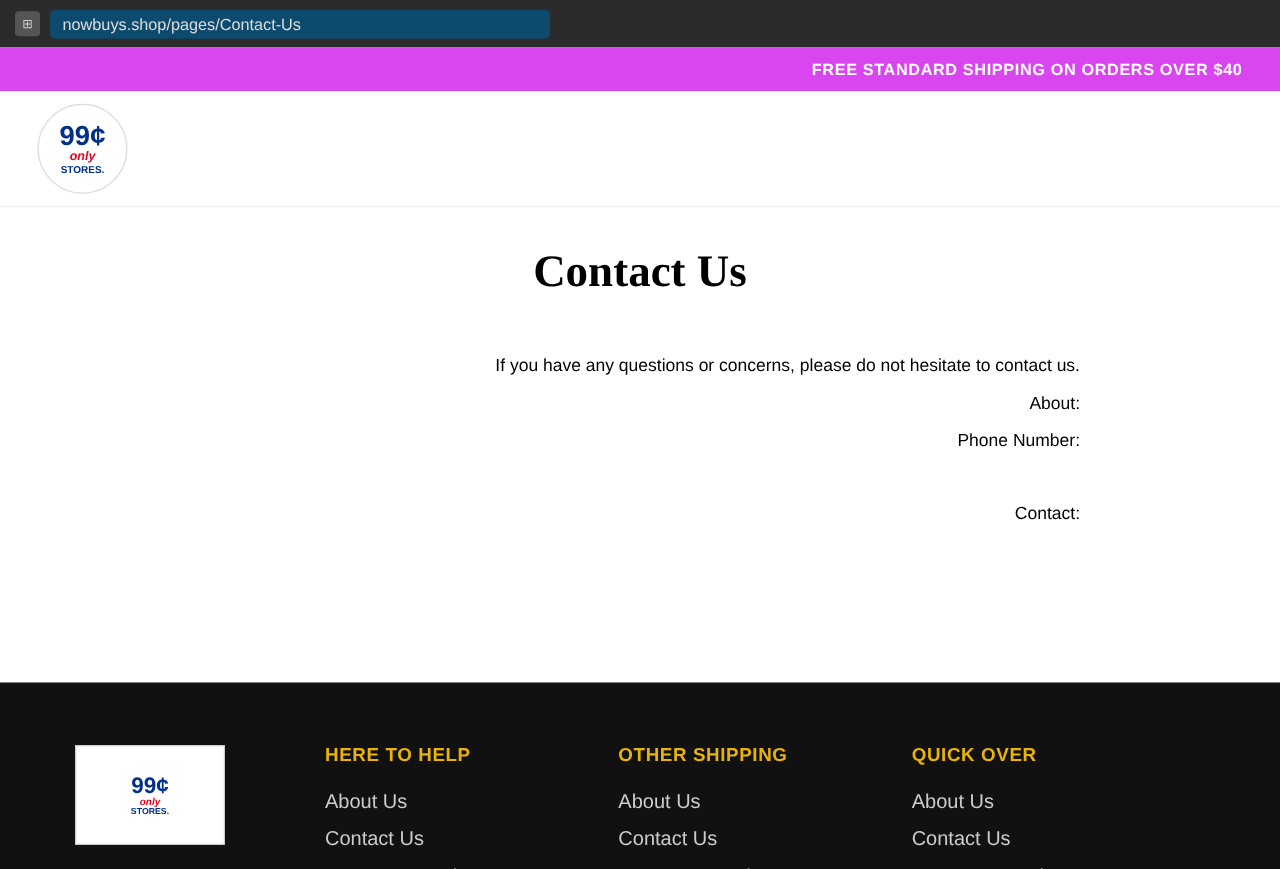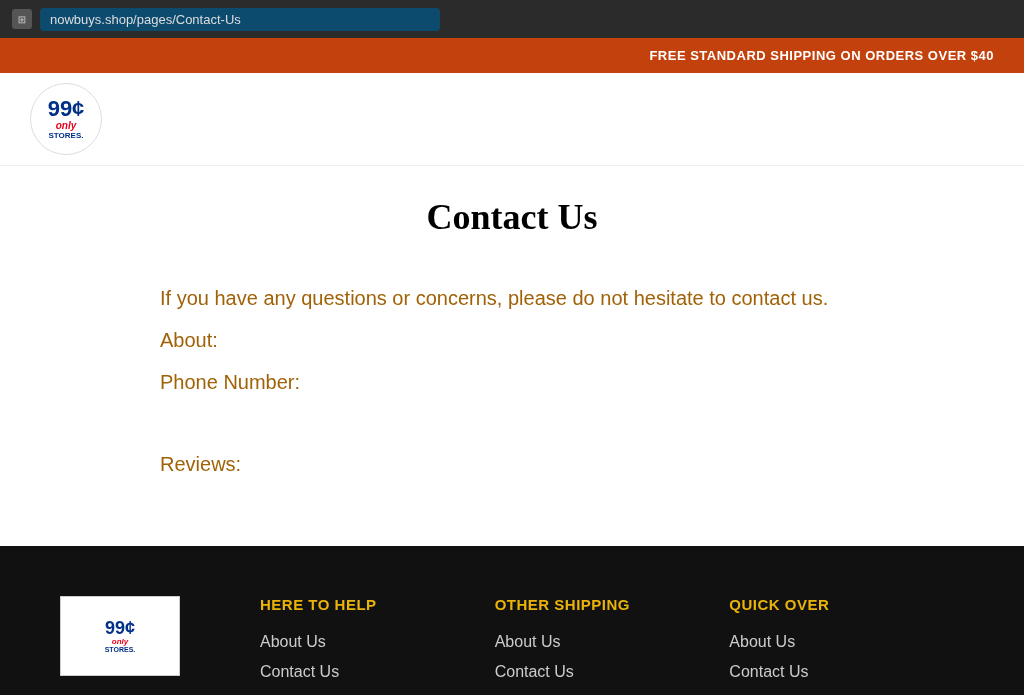--- a/index.html
+++ b/index.html
@@ -29,21 +29,21 @@
       border-radius: 4px;
       padding: 4px 10px;
       color: #ddd;
       font-size: 13px;
       flex: 1;
       max-width: 400px;
     }
 
     
     .shipping-banner {
-      background: #c2410c;
+      background: #d946ef;
       color: #fff;
       text-align: right;
       padding: 10px 30px;
       font-size: 13px;
       font-weight: bold;
       letter-spacing: 0.5px;
     }
 
     
     .site-header {
@@ -92,23 +92,24 @@
       min-height: 380px;
     }
     .page-title {
       text-align: center;
       font-size: 36px;
       font-weight: bold;
       margin-bottom: 40px;
       font-family: Georgia, serif;
     }
     .contact-body {
-      font-size: 20px;
+      font-size: 14px;
       line-height: 2;
-      color: #a16207;
+      color: #000000;
+      text-align: right;
     }
     .contact-body p {
       margin-bottom: 2px;
     }
 
     
     .site-footer {
       background: #111;
       color: #fff;
       padding: 50px 60px 40px 60px;
@@ -186,21 +187,21 @@
   </div>
 </div>
 
 <div class="main-content">
   <h1 class="page-title">Contact Us</h1>
   <div class="contact-body">
     <p>If you have any questions or concerns, please do not hesitate to contact us.</p>
     <p>About:</p>
     <p>Phone Number:</p>
     <br>
-    <p>Reviews:</p>
+    <p>Contact:</p>
   </div>
 </div>
 
 <div class="site-footer">
   <div class="footer-logo-col">
     <div class="footer-logo-box">
       <div class="footer-logo-inner">
         <div class="logo-text-99">99¢</div>
         <div class="logo-only">only</div>
         <div class="logo-stores">STORES.</div>

